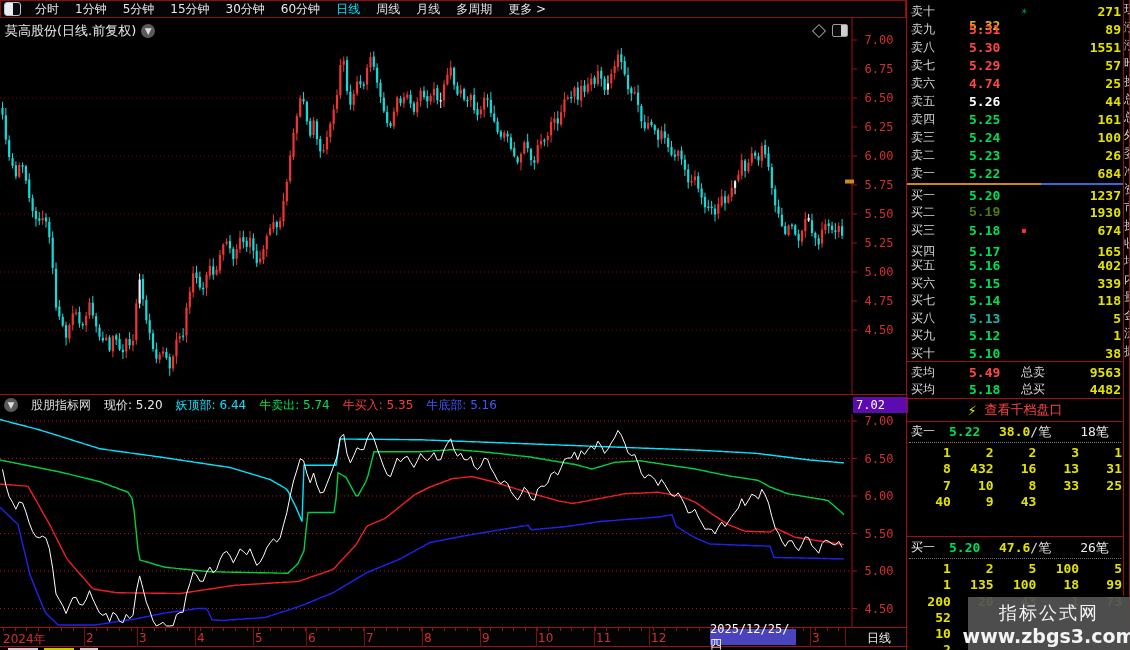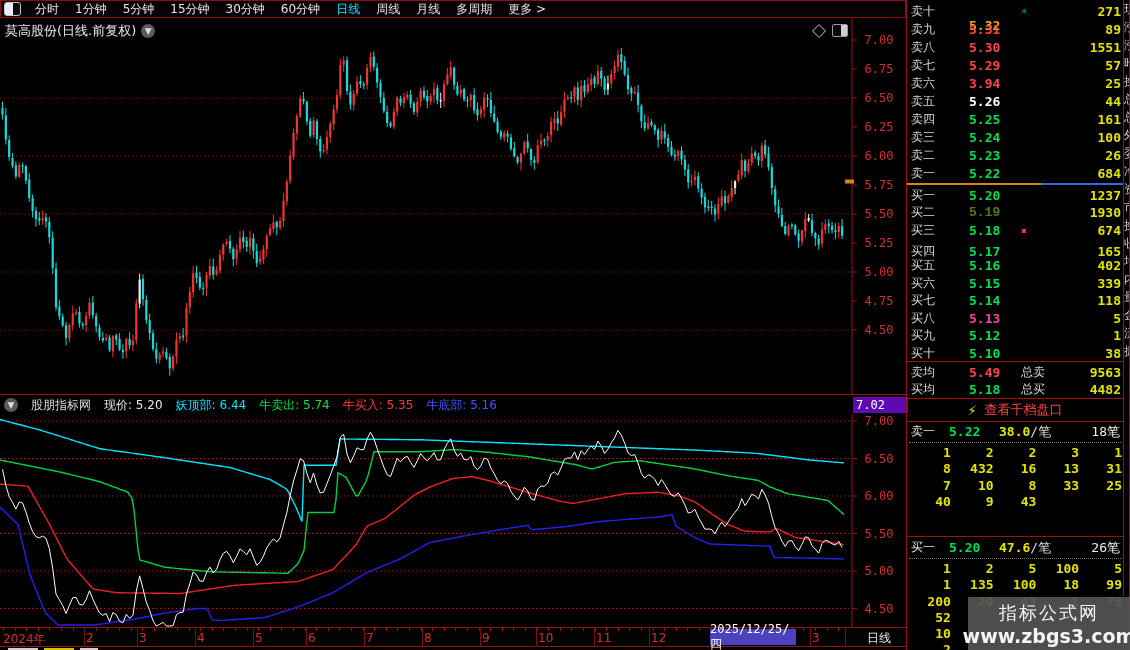--- a/index.html
+++ b/index.html
@@ -51,21 +51,21 @@
   .dotline{position:absolute;left:2px;width:212px;border-top:1px dotted #777;}
   #mid-div-a{position:absolute;left:0;top:183px;width:134px;height:2px;background:#cf8a16;}
   #mid-div-b{position:absolute;left:134px;top:183px;width:82px;height:2px;background:#3868d8;}
   .sum-lab2{width:34px;color:#d8d8d8;font-size:12px;flex:none;}
   #ob-banner{position:absolute;left:0;top:399px;width:216px;height:22px;display:flex;align-items:center;justify-content:center;gap:8px;}
   .det-head{position:absolute;left:1px;width:214px;display:flex;align-items:center;height:19px;}
   .det-lab{width:38px;padding-left:3px;color:#e8e8e8;font-size:12px;flex:none;}
   .det-price{width:50px;color:#00df50;font-family:"DejaVu Sans Mono",monospace;font-weight:bold;flex:none;}
   .det-per{width:70px;color:#e3e300;font-family:"DejaVu Sans Mono",monospace;font-weight:bold;flex:none;}
   .det-per span{color:#ddd;font-weight:normal;}
-  .det-cnt{flex:1;text-align:right;color:#eee;font-family:"DejaVu Sans Mono",monospace;padding-right:2px;}
+  .det-cnt{flex:1;text-align:center;color:#eee;font-family:"DejaVu Sans Mono",monospace;padding-right:2px;}
   .num-grid{position:absolute;left:1px;width:214px;display:grid;grid-template-columns:repeat(5,42.8px);}
   .num-grid div{text-align:right;color:#e3e300;font-family:"DejaVu Sans Mono",monospace;font-weight:bold;
                 font-size:13px;height:16.3px;line-height:16.3px;}
   #edge-col{position:absolute;left:216px;top:0;width:8px;height:596px;border-left:1px solid #a01010;
             overflow:hidden;color:#cfcfcf;font-size:12px;line-height:18px;}
   
   #watermark{left:968px;top:597px;width:162px;height:53px;background:rgba(82,82,82,0.94);
              display:flex;flex-direction:column;align-items:center;justify-content:center;color:#f4f4f4;z-index:9;}
   #watermark .w1{font-size:18px;letter-spacing:2px;}
   #watermark .w2{font-size:19px;font-weight:bold;}
@@ -803,21 +803,21 @@
           <span class="ob-vol">1551</span>
         </div>
         <div class="ob-row" style="top: 56px;">
           <span class="ob-lab">卖七</span>
           <span class="ob-price" style="color: rgb(255, 69, 69);">5.29</span>
           <span class="ob-mark" style="color: rgb(0, 0, 0);"></span>
           <span class="ob-vol">57</span>
         </div>
         <div class="ob-row" style="top: 74px;">
           <span class="ob-lab">卖六</span>
-          <span class="ob-price" style="color: rgb(255, 69, 69);">3.94</span>
+          <span class="ob-price" style="color: rgb(255, 69, 69);">4.74</span>
           <span class="ob-mark" style="color: rgb(0, 0, 0);"></span>
           <span class="ob-vol">25</span>
         </div>
         <div class="ob-row" style="top: 92px; justify-content: space-between;">
           <span class="ob-lab">卖五</span>
           <span class="ob-price" style="color: rgb(255, 255, 255);">5.26</span>
           <span class="ob-mark" style="color: rgb(0, 0, 0);"></span>
           <span class="ob-vol">44</span>
         </div>
         <div class="ob-row" style="top: 110px;">
@@ -881,21 +881,21 @@
           <span class="ob-vol">339</span>
         </div>
         <div class="ob-row" style="top: 291.6px;">
           <span class="ob-lab">买七</span>
           <span class="ob-price" style="color: rgb(0, 223, 80);">5.14</span>
           <span class="ob-mark" style="color: rgb(0, 0, 0);"></span>
           <span class="ob-vol">118</span>
         </div>
         <div class="ob-row" style="top: 309.2px;">
           <span class="ob-lab">买八</span>
-          <span class="ob-price" style="color: #ec4899;">5.13</span>
+          <span class="ob-price" style="color: #14b8a6;">5.13</span>
           <span class="ob-mark" style="color: rgb(0, 0, 0);"></span>
           <span class="ob-vol">5</span>
         </div>
         <div class="ob-row" style="top: 326.8px;">
           <span class="ob-lab">买九</span>
           <span class="ob-price" style="color: rgb(0, 223, 80);">5.12</span>
           <span class="ob-mark" style="color: rgb(0, 0, 0);"></span>
           <span class="ob-vol">1</span>
         </div>
         <div class="ob-row" style="top: 344.4px;">

